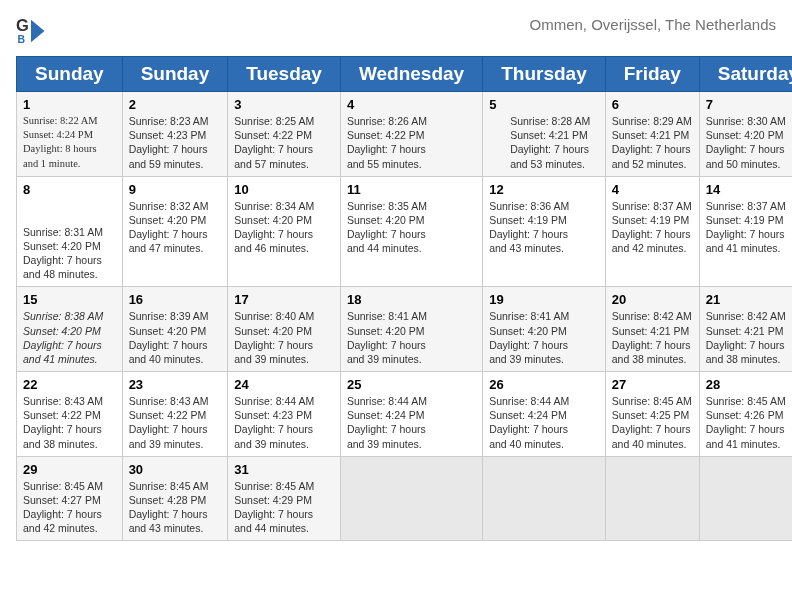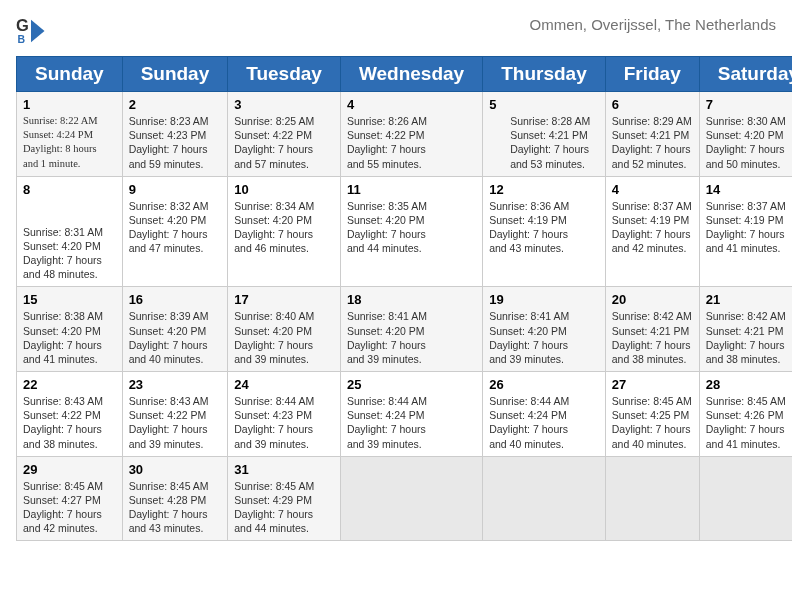--- a/index.html
+++ b/index.html
@@ -212,21 +212,21 @@
           <span class="day-number">14</span>
           <div class="day-info" style="white-space: pre-line;">Sunrise: 8:37 AM
 Sunset: 4:19 PM
 Daylight: 7 hours
 and 41 minutes.</div>
         </td>
       </tr>
       <tr>
         <td>
           <span class="day-number">15</span>
-          <div class="day-info" style="white-space: pre-line;">Sunrise: 8:38 AM
+          <div class="day-info" style="white-space: pre-line; font-style: italic;">Sunrise: 8:38 AM
 Sunset: 4:20 PM
 Daylight: 7 hours
 and 41 minutes.</div>
         </td>
         <td>
           <span class="day-number">16</span>
           <div class="day-info" style="white-space: pre-line;">Sunrise: 8:39 AM
 Sunset: 4:20 PM
 Daylight: 7 hours
 and 40 minutes.</div>

